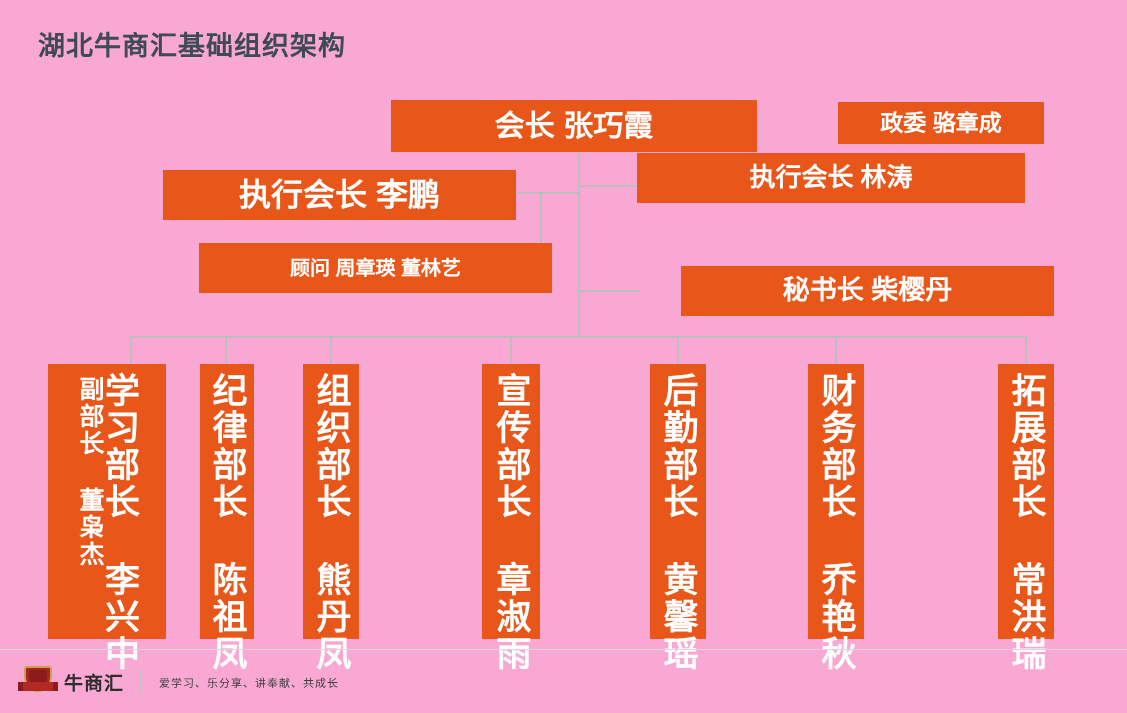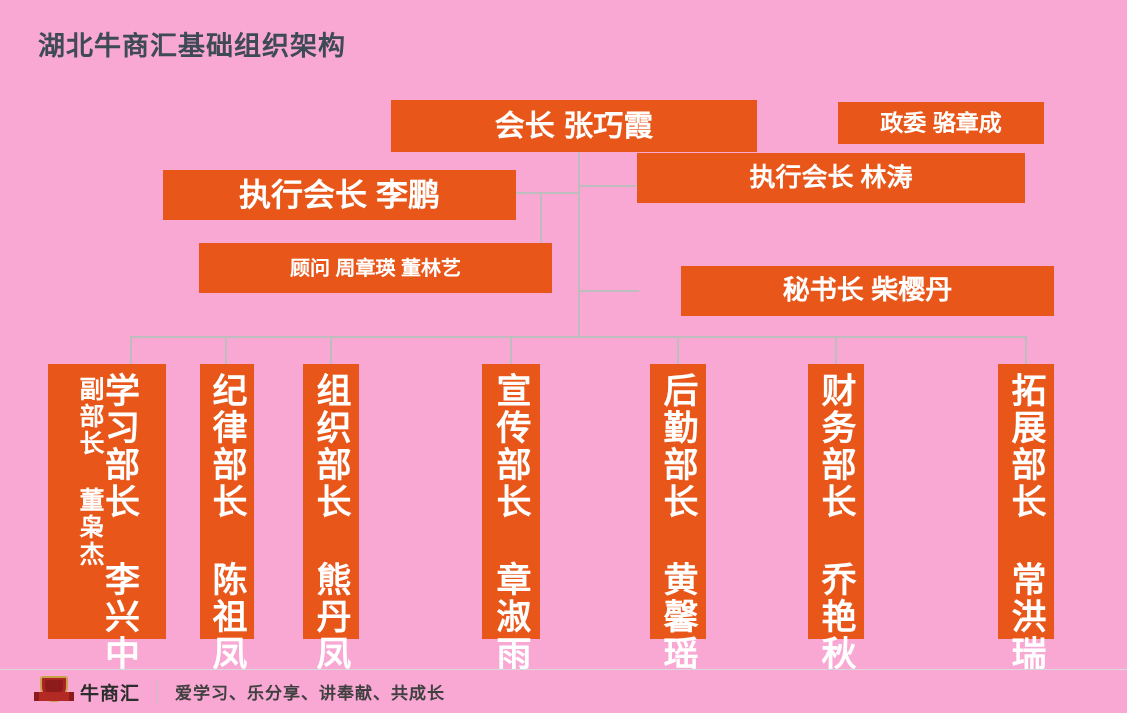--- a/index.html
+++ b/index.html
@@ -82,25 +82,25 @@
   .v2 { left:303px; width:56px;  }
   .v3 { left:482px; width:58px;  }
   .v4 { left:650px; width:56px;  }
   .v5 { left:808px; width:56px;  }
   .v6 { left:998px; width:56px;  }
 
   
   .footer {
     position:absolute;
     left:0; bottom:0;
-    width:1127px; height:44px;
+    width:1127px; height:64px;
     border-top:1px solid #d8d8d8;
     display:flex;
     align-items:center;
-    padding-left:34px;
+    padding-left:18px;
   }
   .logo-mark {
     position:relative;
     width:40px; height:34px;
     flex:0 0 auto;
     margin-right:6px;
   }
   .shield {
     position:absolute;
     left:6px; top:1px;
@@ -137,22 +137,22 @@
     color:#2d2d2d;
     letter-spacing:1px;
     margin-right:16px;
   }
   .logo-divider {
     width:1px; height:26px;
     background:#c2c2c2;
     margin-right:18px;
   }
   .slogan {
-    font-size:17px;
-    font-weight:bold;
+    font-size:11px;
+    font-weight:normal;
     color:#404040;
     letter-spacing:1px;
     text-align:right;
   }
 </style>
 </head>
 <body>
 
 <div id="slide">
 

